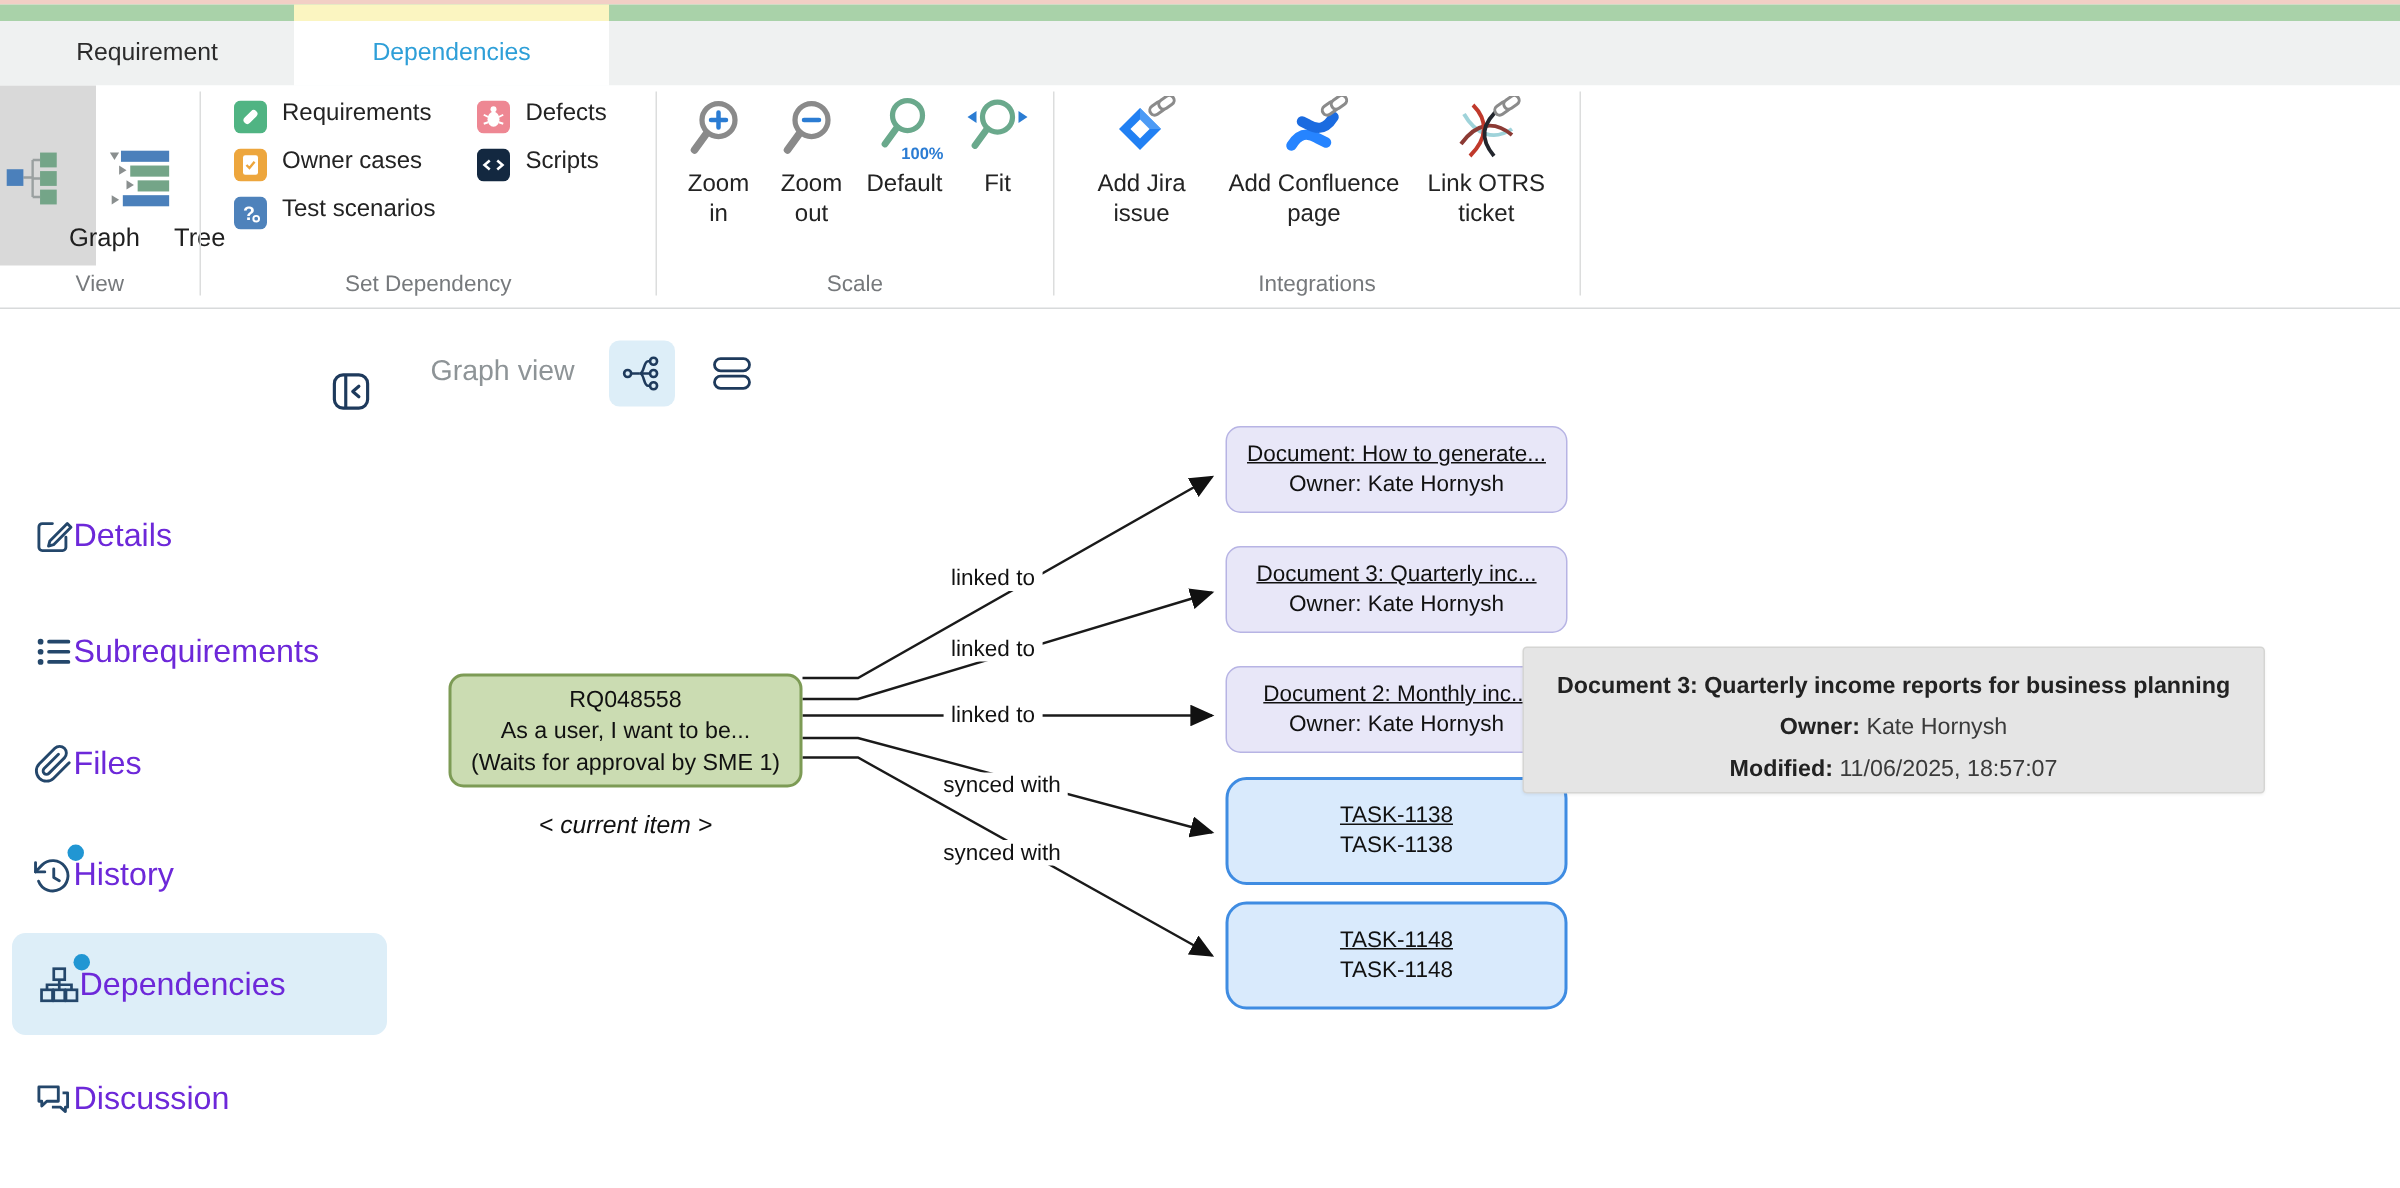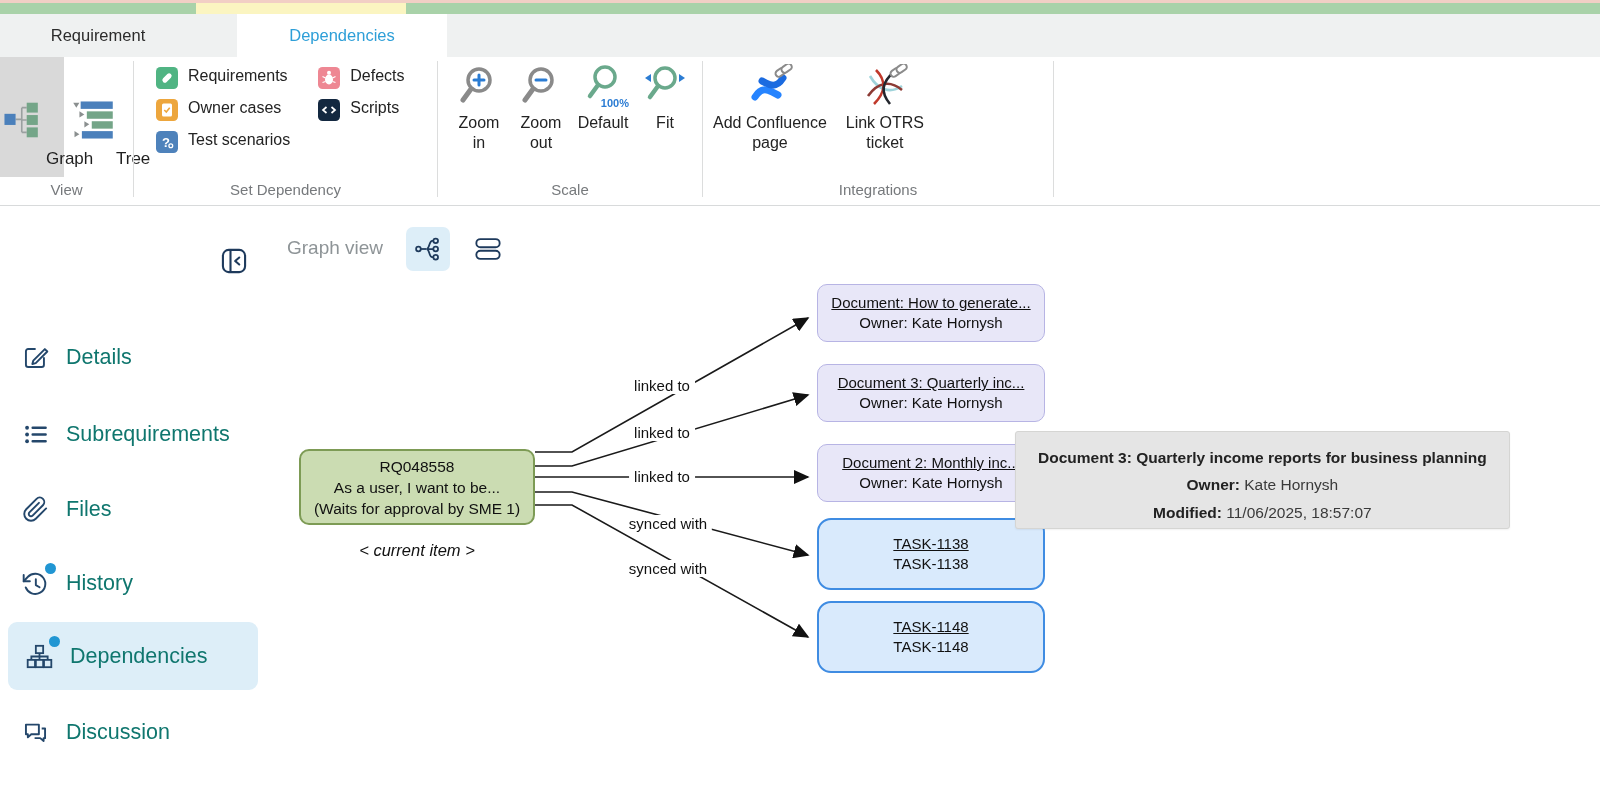--- a/index.html
+++ b/index.html
@@ -6,21 +6,21 @@
   body { background:#fff; }
   .screen { position:relative; width:1600px; height:792px; background:#fff;
             font-family:"Liberation Sans", sans-serif; overflow:hidden; }
 
   
   .strip-pink  { position:absolute; top:0; left:0; width:1600px; height:3px;  background:#f2cfc5; }
   .strip-green { position:absolute; top:3px; left:0; width:1600px; height:11px; background:#a9d2a9; }
   .strip-yellow{ position:absolute; top:3px; left:196px; width:210px; height:11px; background:#fbf5c1; }
 
   
-  .tabrow { position:absolute; top:14px; left:0; width:1600px; height:43px; background:#eff1f1; display:flex;gap:41px; }
+  .tabrow { position:absolute; top:14px; left:0; width:1600px; height:43px; background:#eff1f1; display:flex; }
   .tab { width:196px; display:flex; align-items:center; justify-content:center;
          font-size:16.5px; color:#2c2c2c; cursor:default; }
   .tab.active { width:210px; background:#fff; color:#2e9fd8; }
 
   
   .ribbon { position:absolute; top:57px; left:0; width:1600px; height:149px; background:#fff;
             border-bottom:1px solid #d8dadb; display:flex; }
   .rdiv { width:1px; background:#dcdddd; margin:4px 0 8px 0; }
   .rgroup { display:flex; flex-direction:column; }
   .rbody  { flex:1; display:flex; }
@@ -44,22 +44,22 @@
   .ilabel { font-size:16px; color:#232323; line-height:20px; text-align:center; }
 
   .int-body { padding:4px 6px 0 10px; gap:10px; }
   .intitem { min-width:96px; display:flex; flex-direction:column; align-items:center; cursor:pointer; }
   .intitem .iwrap { height:52px; display:flex; align-items:center; }
 
   
   .content { position:absolute; top:207px; left:0; width:1600px; height:585px; background:#fff; }
 
   
-  .nav-item { position:absolute; left:22px; height:40px; display:flex; align-items:center; gap:17px;
-              color:#0f766e; font-size:21.5px; cursor:pointer; }
+  .nav-item { position:absolute; left:22px; height:40px; display:flex; align-items:center; 
+              color:#6d28d9; font-size:21.5px; cursor:pointer; }
   .nav-hl { position:absolute; left:8px; top:415px; width:250px; height:68px; background:#ddeef8;
             border-radius:9px; }
   .nav-ico { position:relative; width:27px; height:27px; flex:0 0 27px; }
   .dot { position:absolute; top:-7px; right:-7px; width:11px; height:11px; border-radius:50%;
          background:#2196d3; }
 
   
   .collapse-btn { position:absolute; left:220px; top:40px; width:28px; height:28px; cursor:pointer; }
   .gv-label { position:absolute; left:287px; top:30px; font-size:19px; color:#8e9497; }
   .toggle { position:absolute; border-radius:7px; cursor:pointer; display:flex; align-items:center; justify-content:center; }
@@ -253,20 +253,35 @@
       <div class="glabel">Scale</div>
     </div>
 
     <div class="rdiv"></div>
 
     <div class="rgroup" style="width:350px">
       <div class="rbody int-body">
         <div class="intitem">
           <span class="iwrap">
             <svg width="46" height="46" viewBox="0 0 46 46">
+              <path d="M22 8L36 22 22 36 8 22z" fill="#2180f3"></path>
+              <path d="M22 8L36 22 22 22z" fill="#4d9bf5"></path>
+              <rect x="17.5" y="17.5" width="9" height="9" fill="#fff" transform="rotate(45 22 22)"></rect>
+              <g stroke="#8b8b8b" stroke-width="2" fill="#fff">
+                <rect x="28" y="5" width="11" height="6.5" rx="3.2" transform="rotate(-35 33.5 8)"></rect>
+                <rect x="34" y="1" width="11" height="6.5" rx="3.2" transform="rotate(-35 39.5 4)"></rect>
+              </g>
+            </svg>
+          </span>
+          <span class="ilabel">Add Jira</span>
+          <span class="ilabel">issue</span>
+        </div>
+        <div class="intitem">
+          <span class="iwrap">
+            <svg width="46" height="46" viewBox="0 0 46 46">
               <path d="M8 33c5-8 10-9 17-5l6 3" stroke="#2684ff" stroke-width="7" fill="none" stroke-linecap="round"></path>
               <path d="M36 14c-5 8-10 9-17 5l-4-2" stroke="#1b6be0" stroke-width="7" fill="none" stroke-linecap="round"></path>
               <g stroke="#8b8b8b" stroke-width="2" fill="#fff">
                 <rect x="28" y="5" width="11" height="6.5" rx="3.2" transform="rotate(-35 33.5 8)"></rect>
                 <rect x="34" y="1" width="11" height="6.5" rx="3.2" transform="rotate(-35 39.5 4)"></rect>
               </g>
             </svg>
           </span>
           <span class="ilabel">Add Confluence</span>
           <span class="ilabel">page</span>

